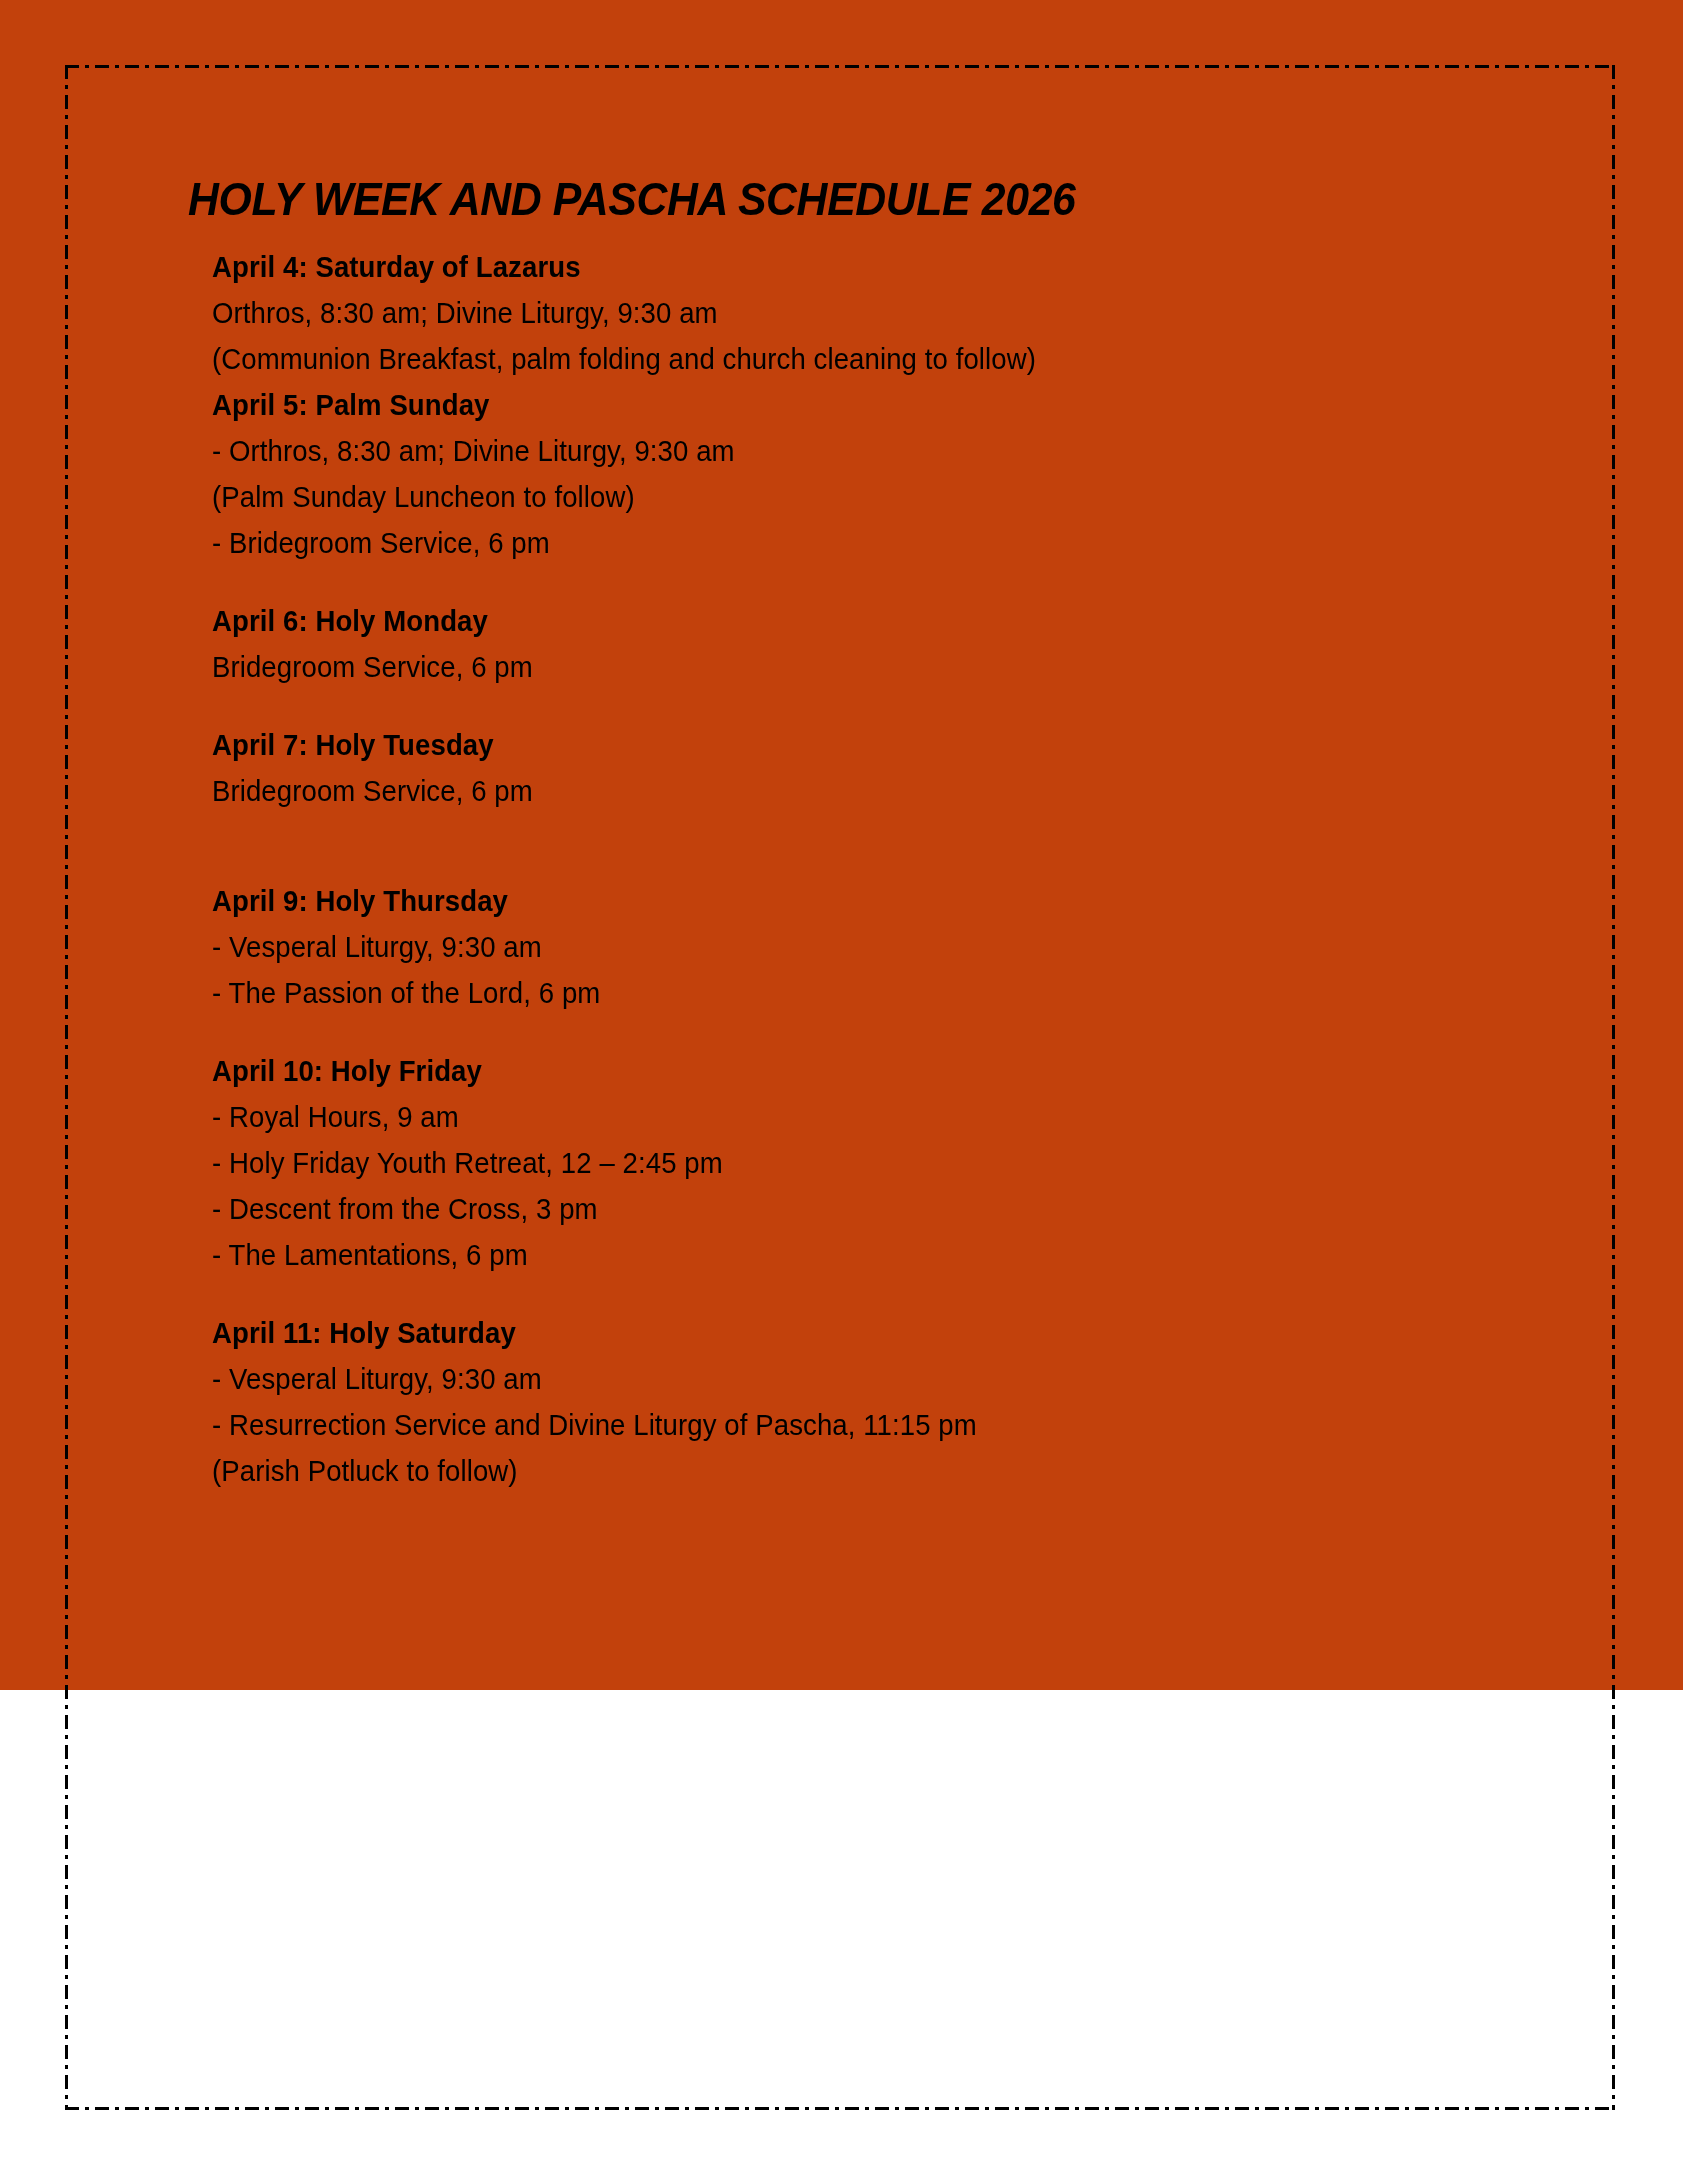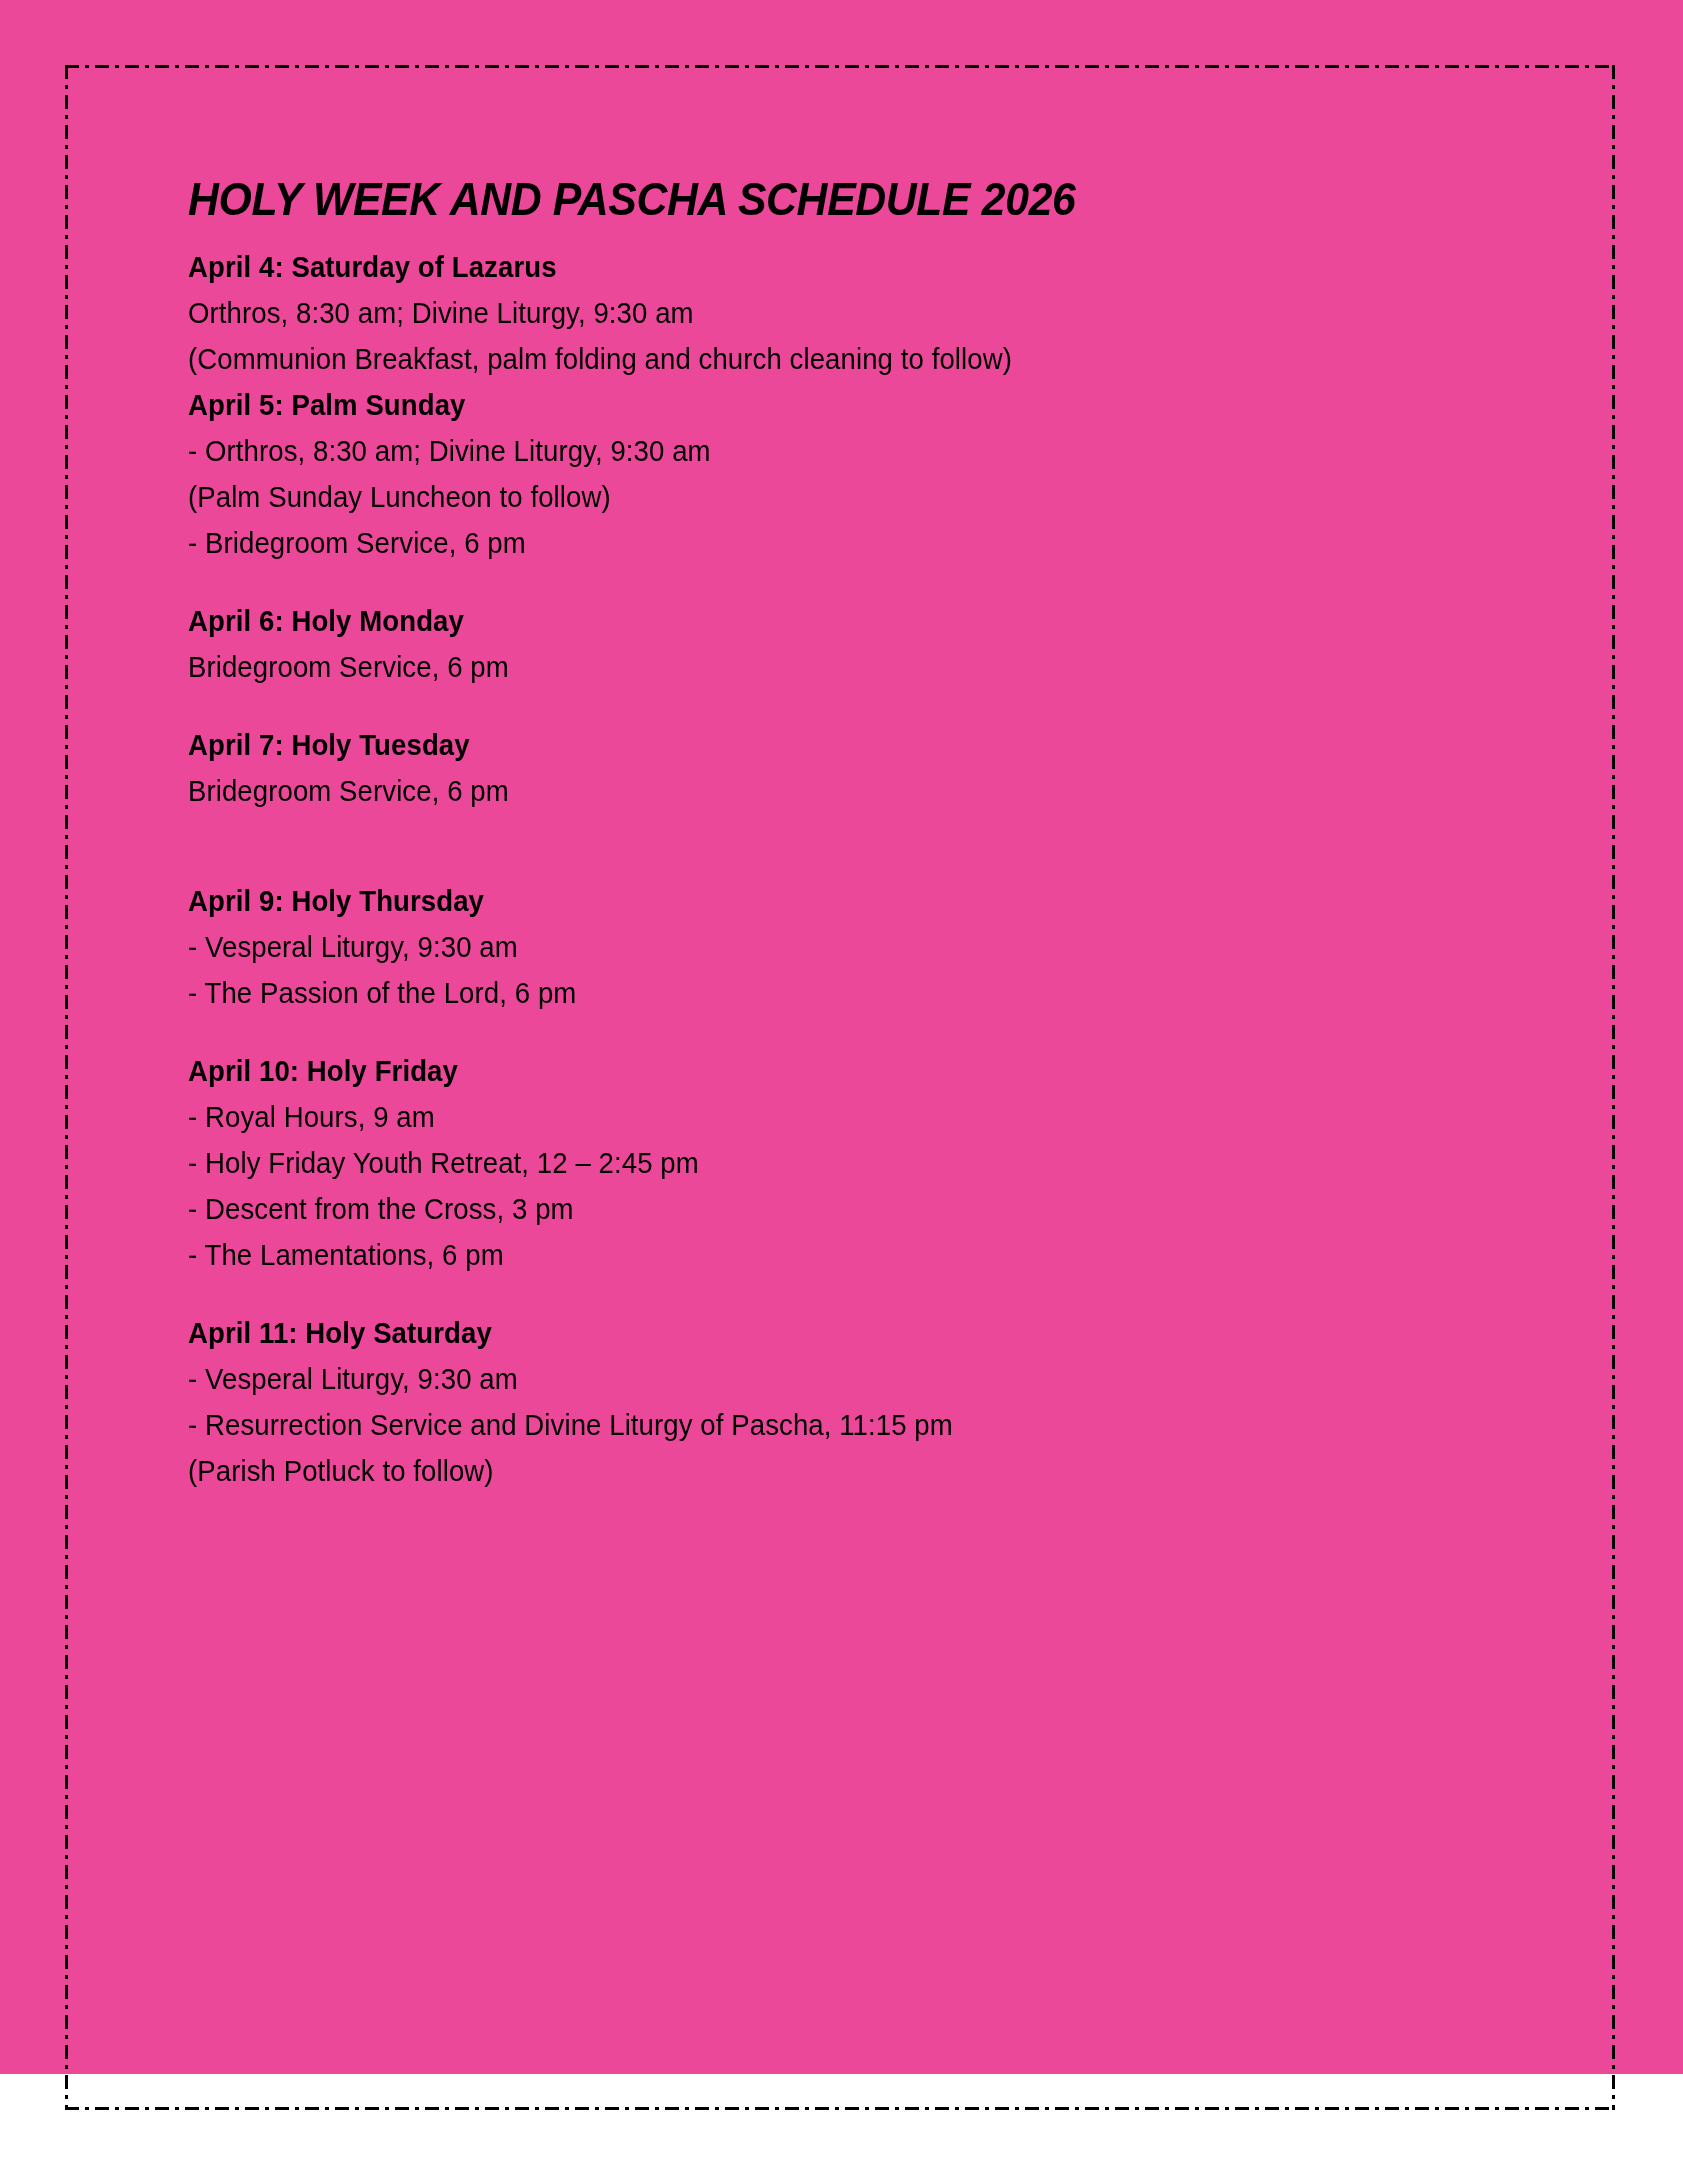--- a/index.html
+++ b/index.html
@@ -13,22 +13,22 @@
     height: 2178px;
     font-family: "Liberation Sans", sans-serif;
     color: #000000;
     overflow: hidden;
   }
 
   
   .page {
     position: relative;
     width: 1683px;
-    height: 2074px;
-    background: #ec4899;
+    height: 1690px;
+    background: #c2410c;
     box-sizing: border-box;
   }
 
   
   .page-border {
     position: absolute;
     left: 65px;
     top: 65px;
     width: 1550px;
     height: 2045px;
@@ -85,20 +85,21 @@
     letter-spacing: -0.4px;
     line-height: 1.0;
     margin: 0 0 22px 0;
     white-space: nowrap;
     transform: scaleX(0.93);
     transform-origin: left center;
   }
 
   .day-block {
     margin-bottom: 0;
+    margin-left: 24px;
   }
 
   .day-heading {
     font-family: "Liberation Sans Narrow", "Liberation Sans", sans-serif;
     font-size: 29px;
     font-weight: bold;
     line-height: 46px;
     margin: 0;
     letter-spacing: 0.1px;
     transform: scaleX(0.95);

